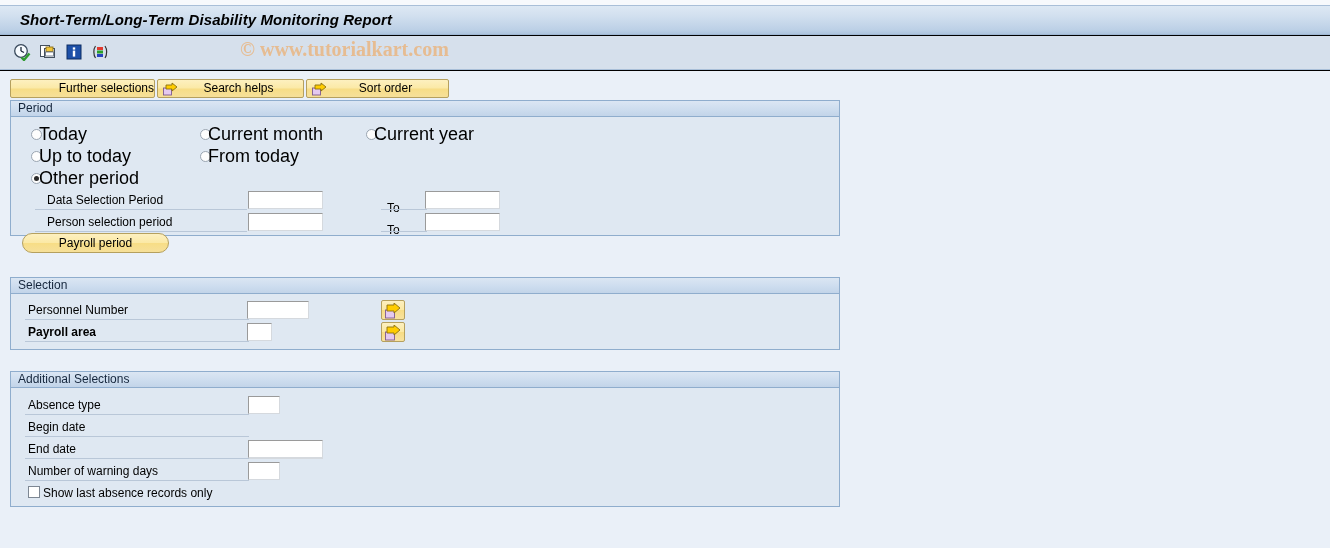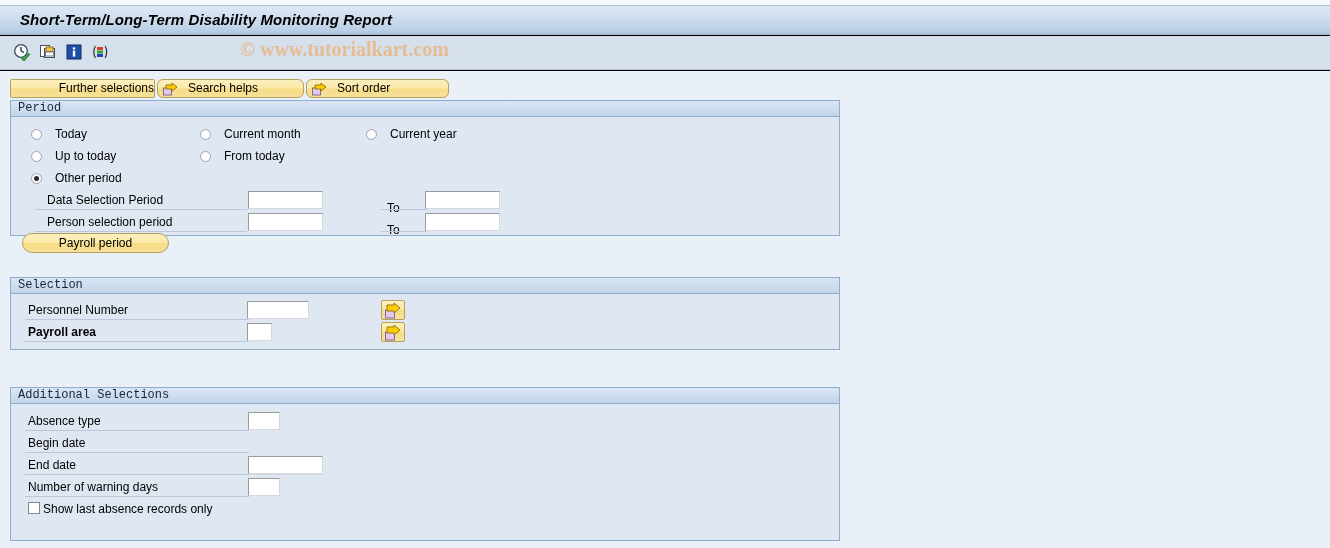--- a/index.html
+++ b/index.html
@@ -101,21 +101,21 @@
     box-sizing: border-box;
     cursor: pointer;
     padding: 0;
     line-height: 17px;
     text-align: center;
     white-space: nowrap;
   }
   #btn-further   { left: 10px;  top: 8px;  width: 145px; text-align: right; }
   #btn-searchhelp{ left: 157px; top: 8px;  width: 147px; }
   #btn-sortorder { left: 306px; top: 8px;  width: 143px; }
-  .btn-with-icon { text-align: left; padding-left: 30px; border-radius: 6px; }
+  .btn-with-icon { text-align: center; padding-left: 16px; }
   .btn-arrow-ico {
     position: absolute;
     left: 5px; top: 2px;
     width: 15px; height: 14px;
   }
   #btn-payroll {
     left: 22px; top: 162px; width: 147px; height: 20px; border-radius: 10px;
   }
 
   
@@ -131,25 +131,24 @@
     width: 100%;
     height: 16px;
     background: linear-gradient(to bottom, #dbe6f3 0%, #ccdcee 60%, #c2d4e9 100%);
     border-bottom: 1px solid #8fadcd;
     box-sizing: border-box;
     font-size: 12px;
     color: #15263c;
     padding-left: 7px;
     line-height: 15px;
     white-space: nowrap;
-    font-family: Liberation Mono, monospace;
   }
   #gb-period    { left: 10px; top: 29px;  width: 830px; height: 136px; }
   #gb-selection { left: 10px; top: 206px; width: 830px; height: 73px; }
-  #gb-additional{ left: 10px; top: 316px; width: 830px; height: 154px; }
+  #gb-additional{ left: 10px; top: 300px; width: 830px; height: 136px; }
 
   
   .radio-row { position: absolute; }
   .radio {
     position: absolute;
     left: 0; top: 2px;
     width: 11px; height: 11px;
     border-radius: 50%;
     background: #fdfdfd;
     border: 1px solid #9aa5b1;
@@ -159,22 +158,22 @@
   .radio.checked::after {
     content: "";
     position: absolute;
     left: 2px; top: 2px;
     width: 5px; height: 5px;
     border-radius: 50%;
     background: #2a2a2a;
   }
   .radio-label {
     position: absolute;
-    left: 24px; top: 0;
-    font-size: 12px;
+    left: 8px; top: 0;
+    font-size: 18px;
     white-space: nowrap;
     line-height: 14px;
   }
 
   
   .field-label {
     position: absolute;
     font-size: 12px;
     white-space: nowrap;
     line-height: 14px;

